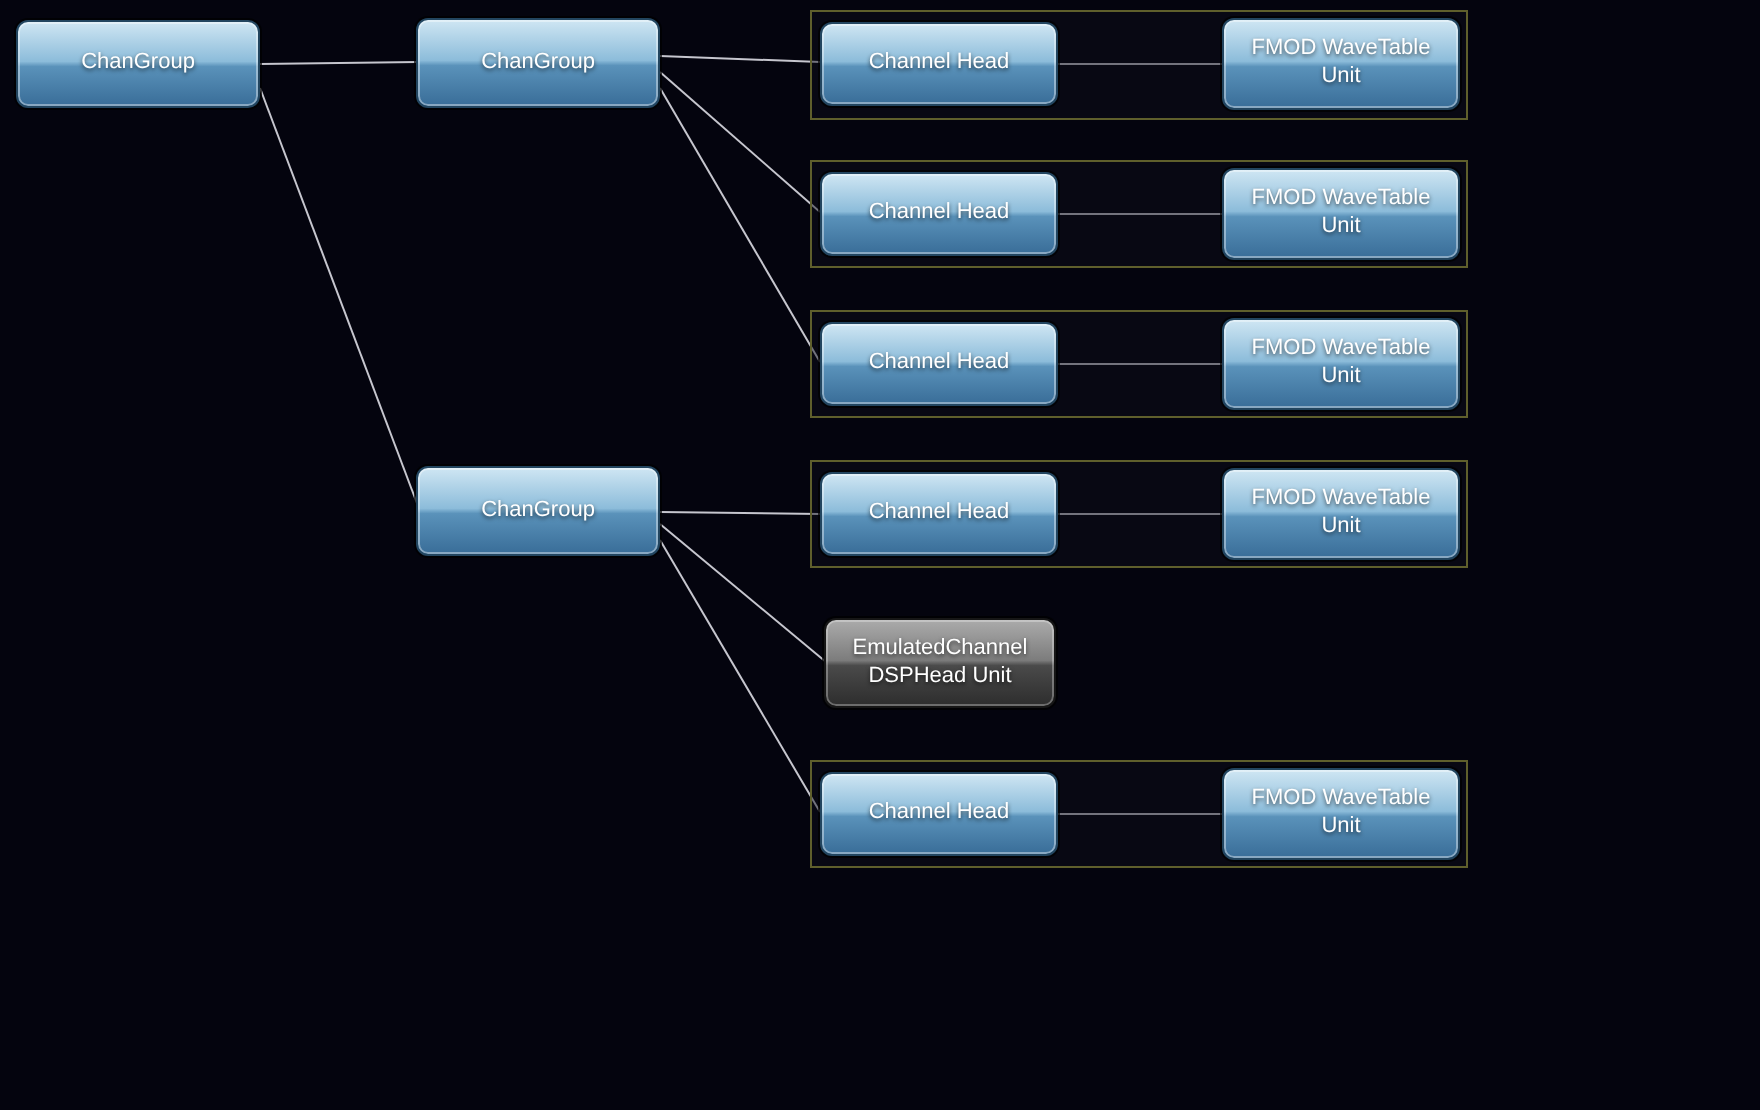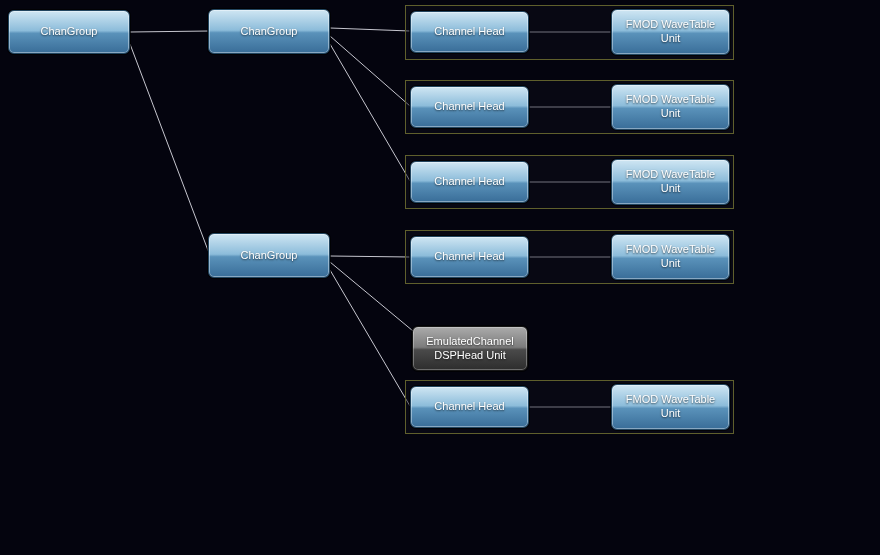--- a/index.html
+++ b/index.html
@@ -36,21 +36,20 @@
   .node span { padding:0 6px; }
   .node.blue {
     background:linear-gradient(to bottom, #cfe6f3 0%, #8cbcda 47%, #5a92ba 53%, #396d98 100%);
     border:1px solid #22455f;
     box-shadow: inset 0 0 0 1px rgba(255,255,255,0.40), 0 0 0 1px rgba(0,0,0,0.70);
   }
   .node.gray {
     background:linear-gradient(to bottom, #ababab 0%, #7c7c7c 47%, #4a4a4a 53%, #2d2d2d 100%);
     border:1px solid #161616;
     box-shadow: inset 0 0 0 1px rgba(255,255,255,0.30), 0 0 0 1px rgba(0,0,0,0.70);
-    margin-top: 17px;
   }
 
   
   #g1 {left:405px; top:5px;   width:329px; height:55px;}
   #g2 {left:405px; top:80px;  width:329px; height:54px;}
   #g3 {left:405px; top:155px; width:329px; height:54px;}
   #g4 {left:405px; top:230px; width:329px; height:54px;}
   #g5 {left:405px; top:380px; width:329px; height:54px;}
 
   

